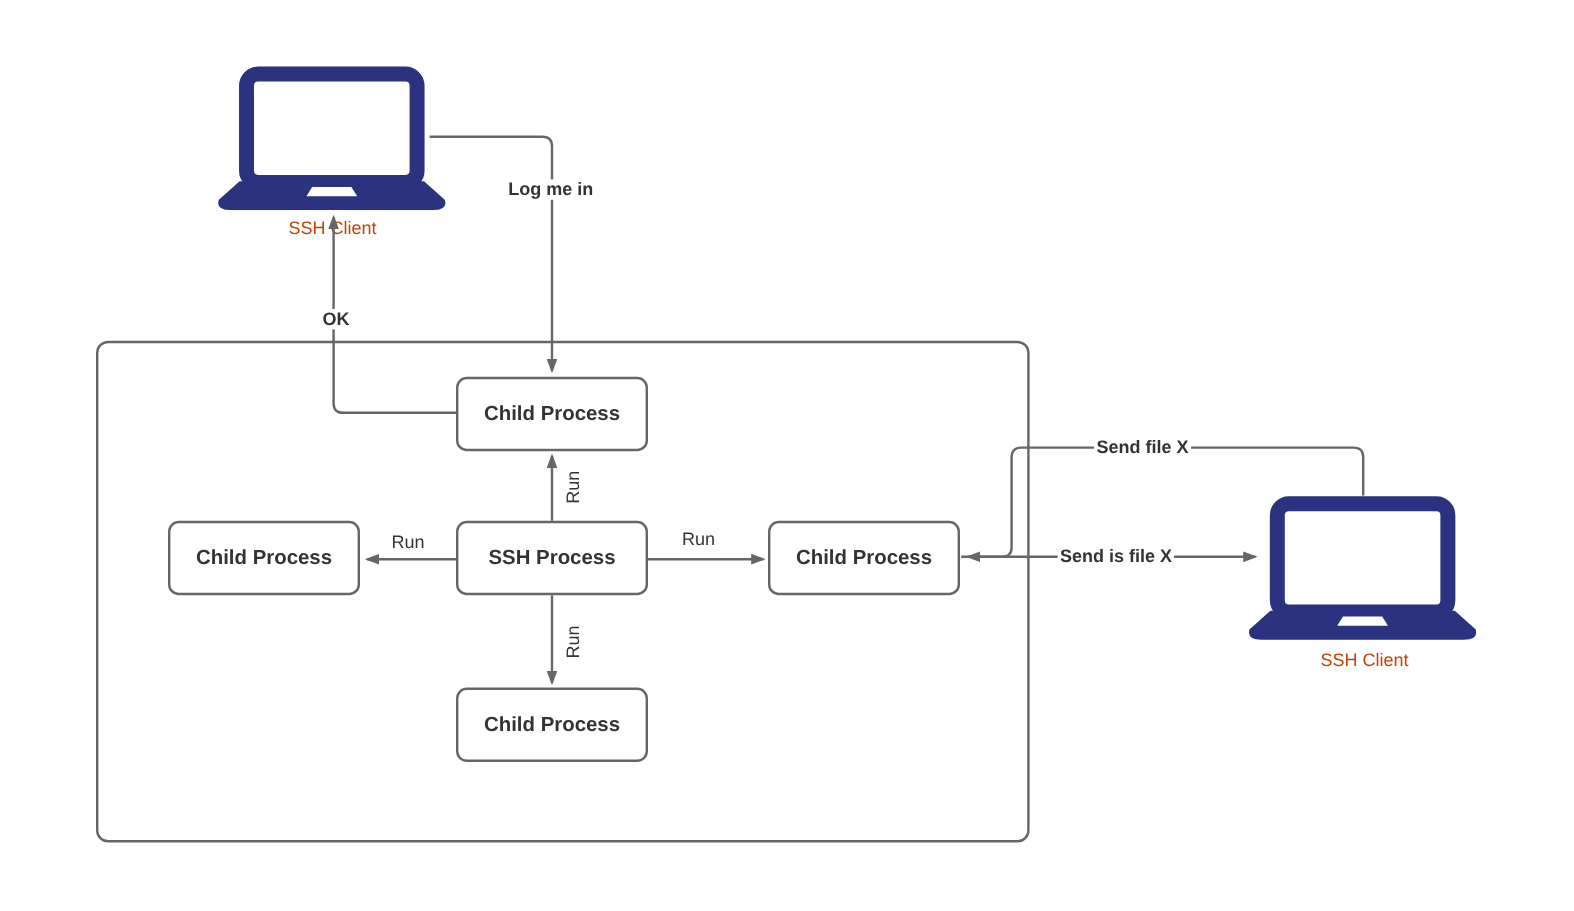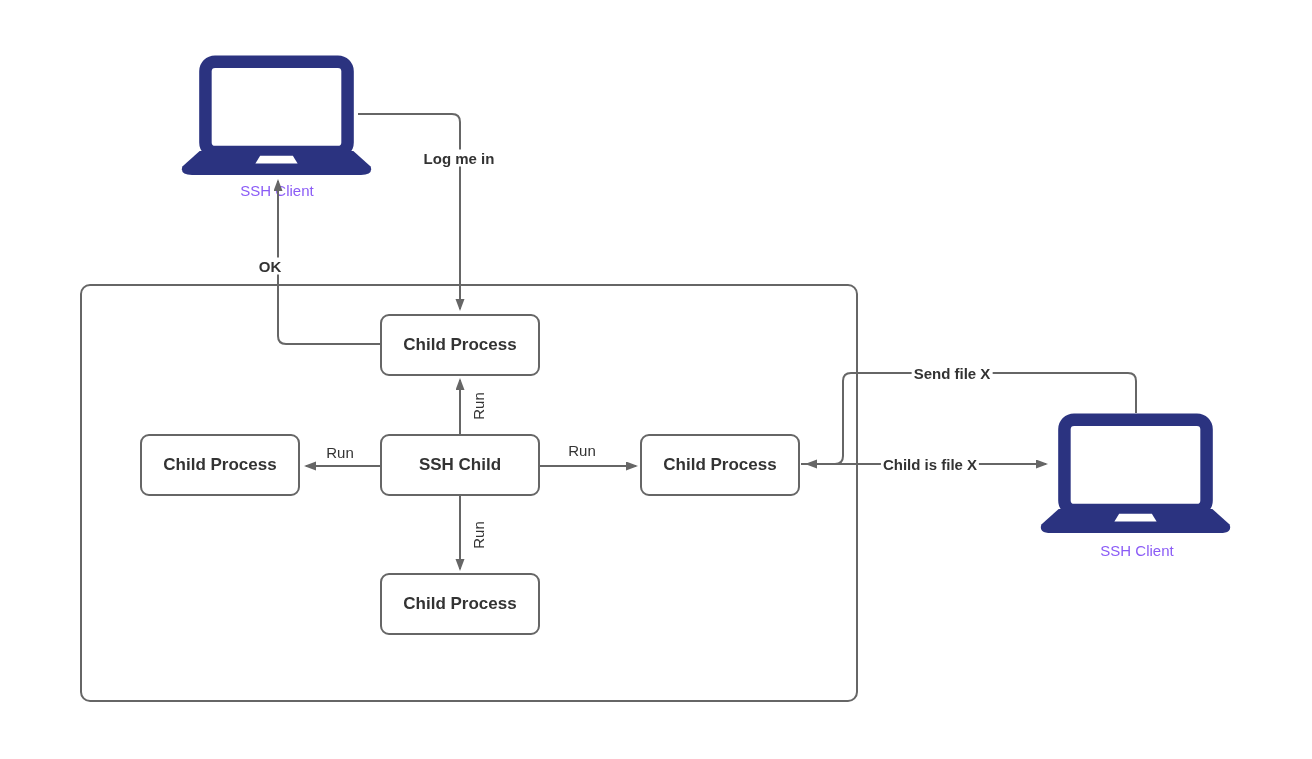--- a/index.html
+++ b/index.html
@@ -36,21 +36,21 @@
     font-weight:bold;font-size:17px;color:var(--text);
     box-sizing:border-box;
     z-index:2;
   }
   
   .laptop{position:absolute;width:195px;height:121px;z-index:2;}
   .laptop svg{display:block;width:100%;height:100%;}
   .node-caption{
     position:absolute;
     transform:translate(-50%,0);
-    font-size:15px;color:#8b5cf6;
+    font-size:15px;color:#c2410c;
     white-space:nowrap;
     z-index:1;
     text-align:center;
   }
   
   .wires{position:absolute;left:0;top:0;z-index:3;pointer-events:none;}
   .wires path.wire{stroke:var(--line);stroke-width:2;fill:none;}
   .wires .arrowhead{fill:var(--line);}
   
   .edge-label{
@@ -92,21 +92,21 @@
     <svg viewBox="0 0 200 126">
       <rect x="26" y="7" width="148" height="94" rx="10" fill="#ffffff" stroke="var(--laptop)" stroke-width="13"></rect>
       <path d="M20 100 L180 100 L198 116 Q201 125 188 125 L12 125 Q-1 125 2 116 Z" fill="var(--laptop)"></path>
       <path d="M83 105 L117 105 L122 113 L78 113 Z" fill="#ffffff"></path>
     </svg>
   </div>
   <div class="node-caption" style="left:1137px;top:542px;">SSH Client</div>
 
   <div class="node" style="left:380px;top:314px;">Child Process</div>
   <div class="node" style="left:140px;top:434px;">Child Process</div>
-  <div class="node" style="left:380px;top:434px;">SSH Child</div>
+  <div class="node" style="left:380px;top:434px;">SSH Process</div>
   <div class="node" style="left:640px;top:434px;">Child Process</div>
   <div class="node" style="left:380px;top:573px;">Child Process</div>
 
   <svg class="wires" width="1312" height="759" viewBox="0 0 1312 759">
     <defs>
       <marker id="arrow" markerWidth="13" markerHeight="10" refX="10" refY="4.5" orient="auto" markerUnits="userSpaceOnUse">
         <path class="arrowhead" d="M0 0 L12 4.5 L0 9 Z"></path>
       </marker>
     </defs>
 
@@ -121,21 +121,21 @@
     <path class="wire" d="M540 466 H636" marker-end="url(#arrow)"></path>
 
     <path class="wire" d="M460 496 V569" marker-end="url(#arrow)"></path>
 
     <path class="wire" d="M1136 413 V381 Q1136 373 1128 373 H851 Q843 373 843 381 V456 Q843 464 835 464 H807" marker-end="url(#arrow)"></path>
 
     <path class="wire" d="M801 464 H1046" marker-end="url(#arrow)"></path>
   </svg>
 
   <div class="edge-label" style="left:459px;top:158px;">Log me in</div>
-  <div class="edge-label" style="left:270px;top:266px;">OK</div>
+  <div class="edge-label" style="left:280px;top:266px;">OK</div>
   <div class="edge-label" style="left:941px;top:373px;margin-left:11px;">Send file X</div>
-  <div class="edge-label" style="left:930px;top:464px;">Child is file X</div>
+  <div class="edge-label" style="left:930px;top:464px;">Send is file X</div>
   <div class="edge-label vertical" style="left:478px;top:406px;">Run</div>
   <div class="edge-label plain" style="left:340px;top:452px;">Run</div>
   <div class="edge-label plain" style="left:582px;top:450px;">Run</div>
   <div class="edge-label vertical" style="left:478px;top:535px;">Run</div>
 
 </div>
 
 </body></html>

